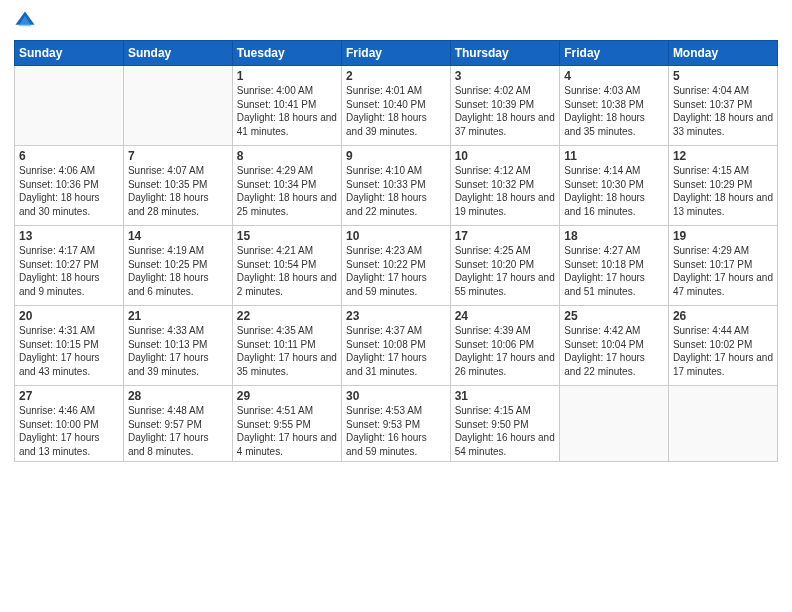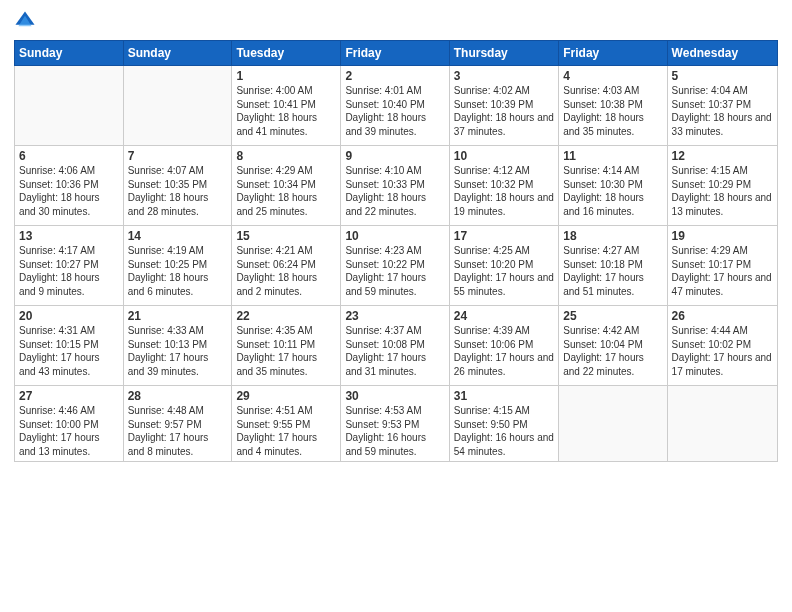--- a/index.html
+++ b/index.html
@@ -120,21 +120,21 @@
 
   <table class="calendar">
     <thead>
       <tr>
       <th>Sunday</th>
           <th>Sunday</th>
           <th>Tuesday</th>
           <th>Friday</th>
           <th>Thursday</th>
           <th>Friday</th>
-          <th>Wednesday</th>
+          <th>Monday</th>
         </tr>
     </thead>
     <tbody id="cal-body">
     <tr>
           <td class="empty"></td>
           <td class="empty"></td>
           <td>
             <span class="day-num">1</span>
             <div class="day-info">Sunrise: 4:00 AM
 Sunset: 10:41 PM
@@ -232,21 +232,21 @@
           <td>
             <span class="day-num">14</span>
             <div class="day-info">Sunrise: 4:19 AM
 Sunset: 10:25 PM
 Daylight: 18 hours
 and 6 minutes.</div>
           </td>
           <td>
             <span class="day-num">15</span>
             <div class="day-info">Sunrise: 4:21 AM
-Sunset: 06:24 PM
+Sunset: 10:54 PM
 Daylight: 18 hours
 and 2 minutes.</div>
           </td>
           <td>
             <span class="day-num">10</span>
             <div class="day-info">Sunrise: 4:23 AM
 Sunset: 10:22 PM
 Daylight: 17 hours
 and 59 minutes.</div>
           </td>

